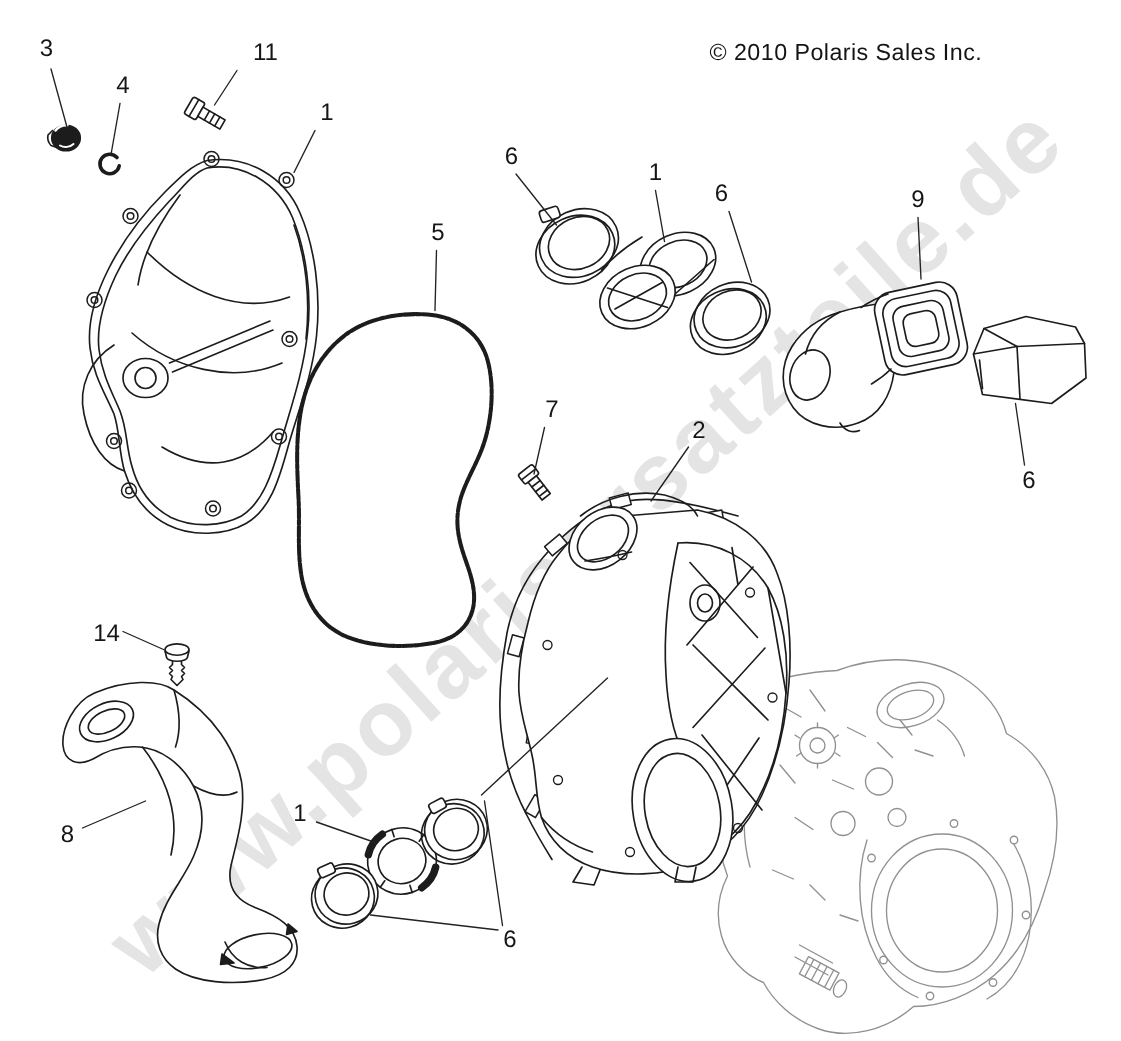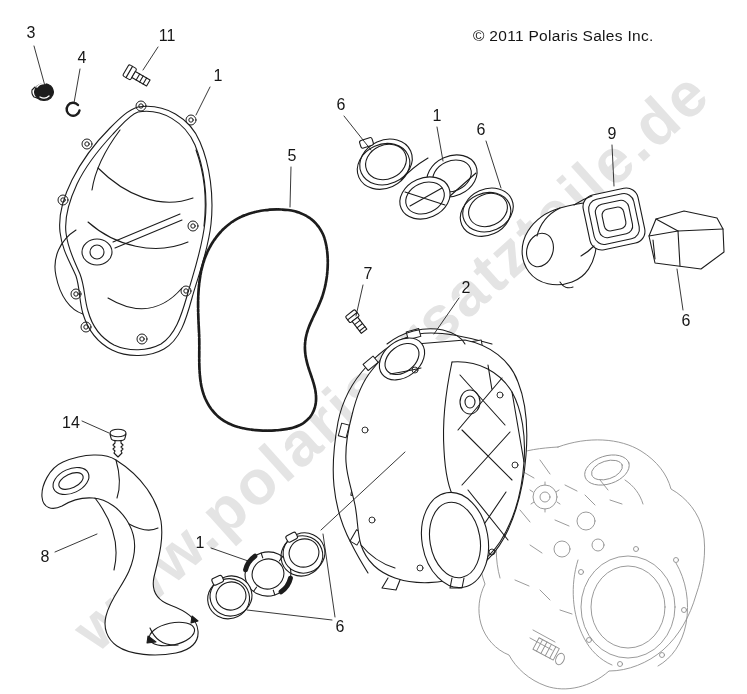--- a/index.html
+++ b/index.html
@@ -291,25 +291,25 @@
       <path d="M459,298 L434,334"></path>
       <path d="M82,421 L109,433"></path>
       <path d="M55,552 L97,534"></path>
       <path d="M211,548 L251,562"></path>
       <path d="M332,620 L247,610"></path>
       <path d="M335,617 L323,534"></path>
       <path d="M321,530 L405,452"></path>
     </g>
   </svg>
 
-  <div class="copyright">© 2011 Polaris Sales Inc.</div>
+  <div class="copyright">© 2010 Polaris Sales Inc.</div>
 
   <div class="callout" style="left:31px;top:33px">3</div>
   <div class="callout" style="left:82px;top:58px">4</div>
-  <div class="callout" style="left:167px;top:36px">11</div>
+  <div class="callout" style="left:177px;top:36px">11</div>
   <div class="callout" style="left:218px;top:76px">1</div>
   <div class="callout" style="left:292px;top:156px">5</div>
   <div class="callout" style="left:341px;top:105px">6</div>
   <div class="callout" style="left:437px;top:116px">1</div>
   <div class="callout" style="left:481px;top:130px">6</div>
   <div class="callout" style="left:612px;top:134px">9</div>
   <div class="callout" style="left:686px;top:321px">6</div>
   <div class="callout" style="left:368px;top:274px">7</div>
   <div class="callout" style="left:466px;top:288px">2</div>
   <div class="callout" style="left:71px;top:423px">14</div>

